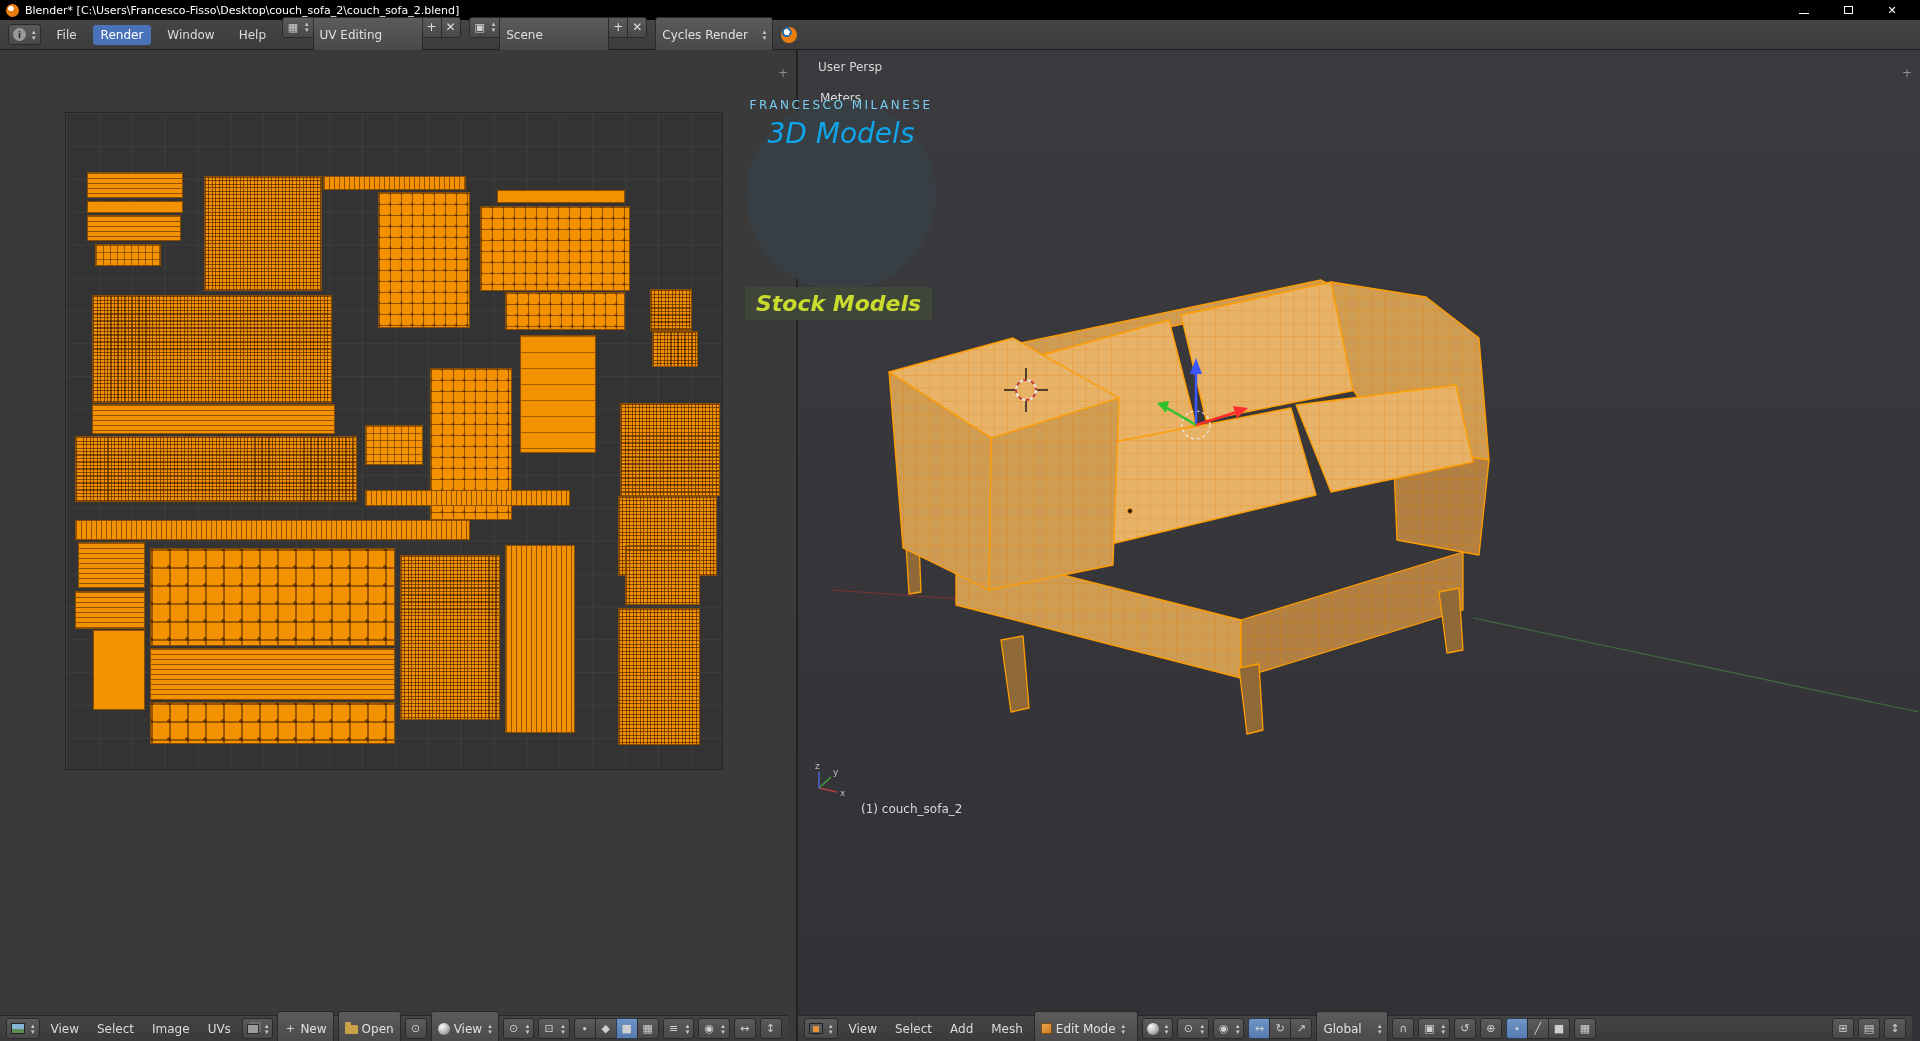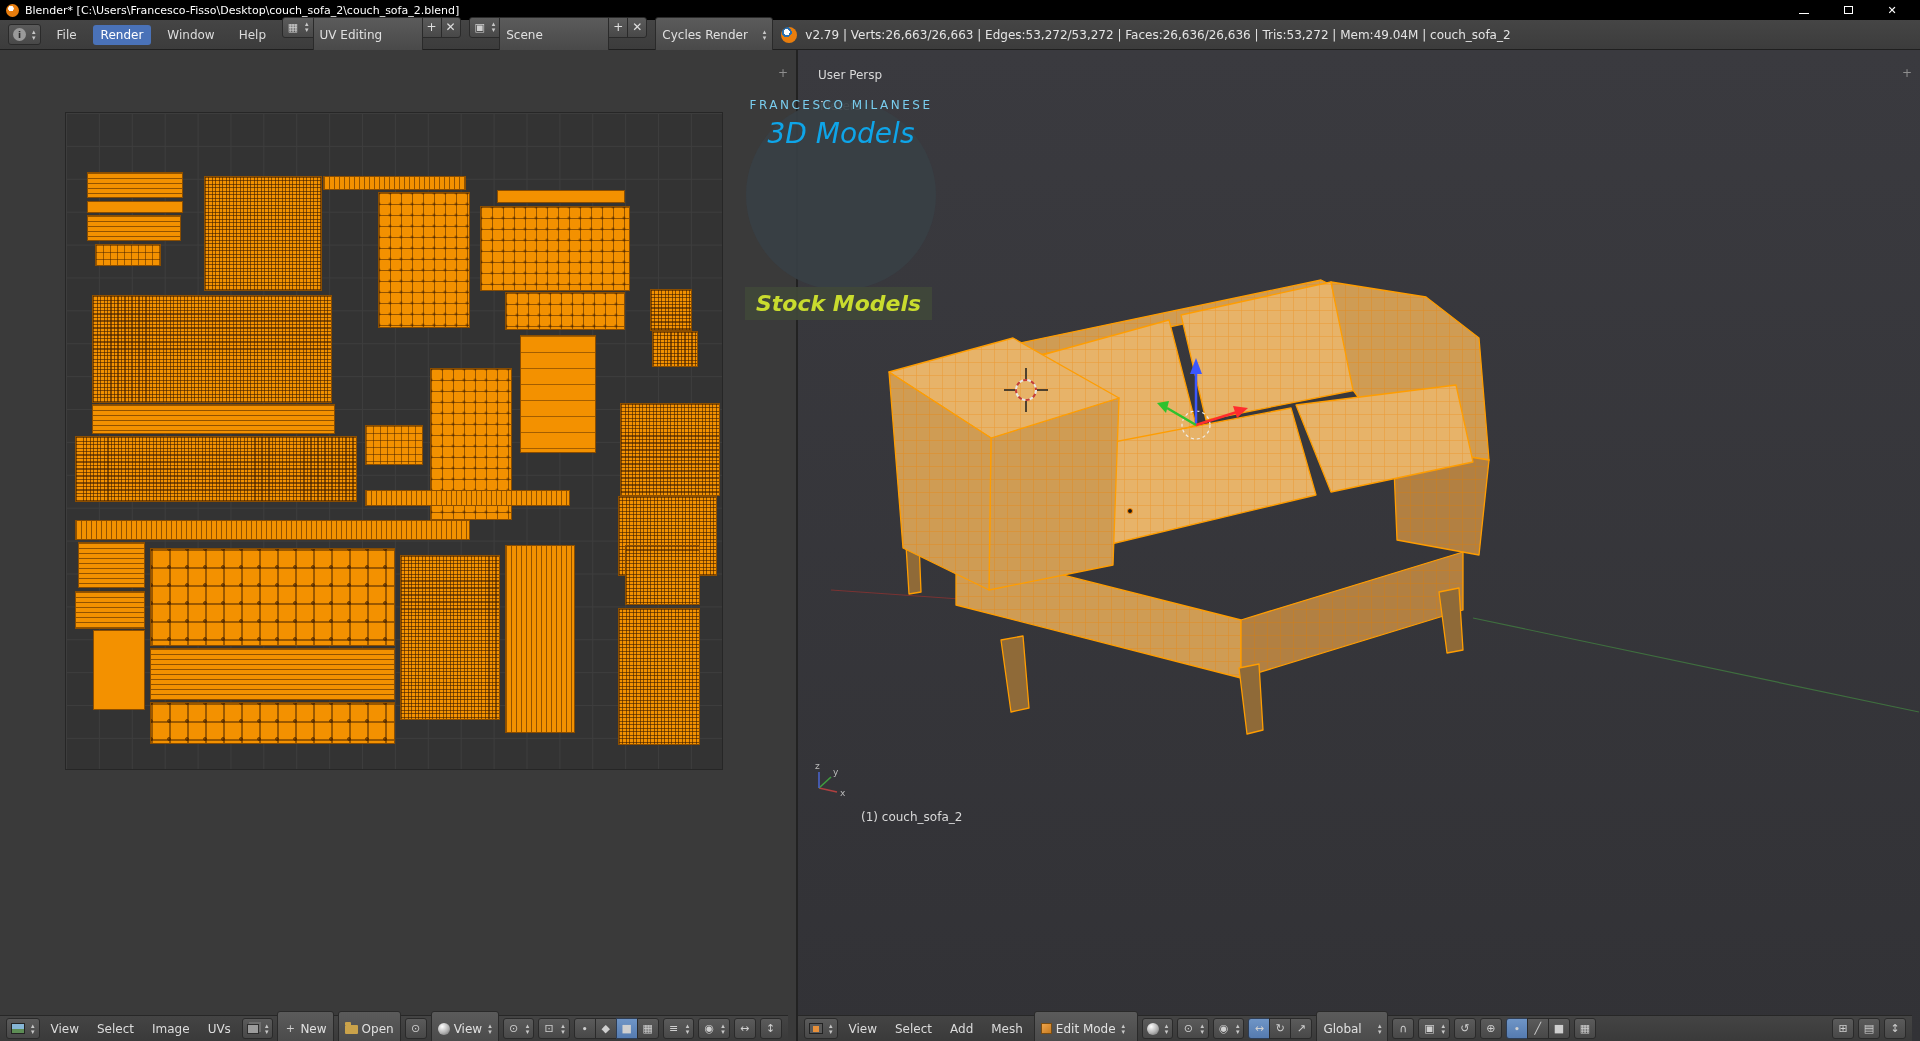--- a/index.html
+++ b/index.html
@@ -79,21 +79,21 @@
   .stack-ic { width:12px; height:10px; background:#9c9c9c; border:1px solid #2e2e2e; box-shadow:2px -2px 0 #6e6e6e; }
   .folder { width:13px; height:9px; background:#caa24a; border-radius:1px; position:relative; margin-top:2px; }
   .folder::before { content:""; position:absolute; top:-3px; left:0; width:6px; height:3px; background:#caa24a; border-radius:1px 1px 0 0; }
   .sphere { width:12px; height:12px; border-radius:50%;
             background:radial-gradient(circle at 35% 30%, #fdfdfd, #b3b3b3 55%, #616161); }
   .cube { width:11px; height:11px; background:linear-gradient(135deg,#f0a44a,#c77c22); border:1px solid #7a4d12; }
   .info-ic { width:13px; height:13px; border-radius:50%; background:#9a9a9a; color:#2c2c2c; font-size:9px; font-weight:bold;
              display:flex; align-items:center; justify-content:center; }
 
   
-  .vp-overlay { position:absolute; color:#d9d9d9; white-space:nowrap;margin-top:8px; }
+  .vp-overlay { position:absolute; color:#d9d9d9; white-space:nowrap; }
   .vp-svg { position:absolute; inset:0 0 26px 0; width:100%; height:965px; }
   .region-expand { position:absolute; top:16px; color:#8f8f8f; font-size:12px; }
 
   
   .logo-circle { position:absolute; left:746px; top:100px; width:190px; height:190px; border-radius:50%;
                  background:rgba(56,63,69,.93); z-index:40; text-align:center; }
   .logo-fm { font-size:88px; font-weight:bold; line-height:92px; margin-top:16px; letter-spacing:-4px; }
   .logo-fm .f { color:#fff; }
   .logo-fm .m { color:#2aa9e0; font-style:italic; }
   .logo-name { color:#79cdee; font-size:12px; letter-spacing:2.5px; margin-top:-2px; }
@@ -163,21 +163,20 @@
       </div>
   </div>
 
   <div class="btn" style="min-width:118px">
     <span>Cycles Render</span>
       <span class="spacer"></span>
       <span class="ud"></span>
   </div>
 
   <span class="blender-logo"></span>
-  <span class="stats">v2.79 | Verts:26,663/26,663 | Edges:53,272/53,272 | Faces:26,636/26,636 | Tris:53,272 | Mem:49.04M | couch_sofa_2</span>
 </div>
 
 <div class="main">
 
   <div class="uv-area">
     <div class="uv-content" id="uv-canvas">
       <div class="uv-image"></div>
 
     <div class="island p-sh" style="left: 87px; top: 122px; width: 96px; height: 26px;"></div>
         <div class="island p-solid" style="left: 87px; top: 151px; width: 96px; height: 12px;"></div>

